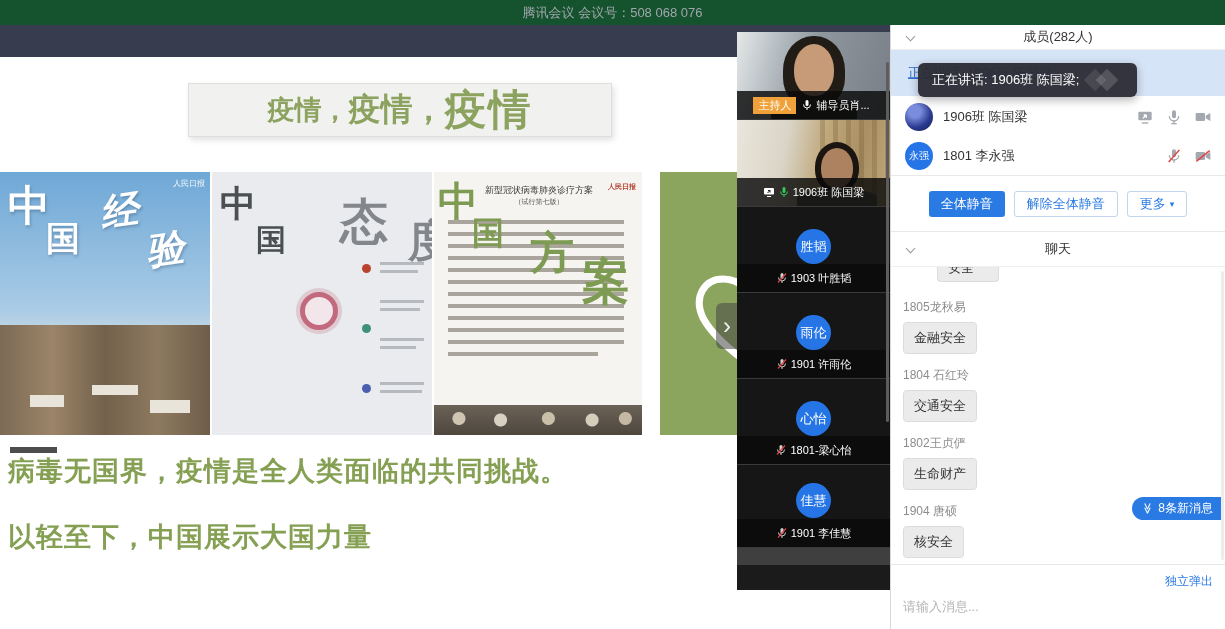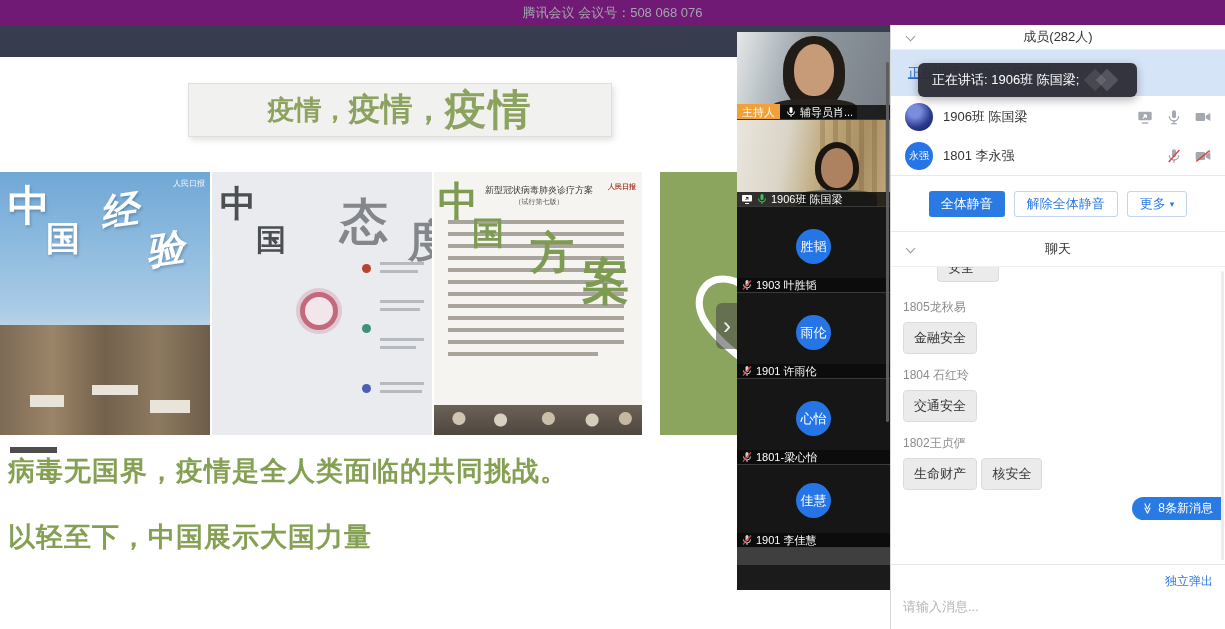--- a/index.html
+++ b/index.html
@@ -1,20 +1,20 @@
 <!DOCTYPE html>
 <html><head>
 <meta charset="utf-8">
 <style>
   * { margin:0; padding:0; box-sizing:border-box; }
   html,body { width:1225px; height:629px; overflow:hidden; font-family:"Liberation Sans","DejaVu Sans",sans-serif; }
   .app { position:relative; width:1225px; height:629px; background:#fff; overflow:hidden; }
 
   
-  .titlebar { position:absolute; left:0; top:0; width:1225px; height:25px; background:#701a75;
+  .titlebar { position:absolute; left:0; top:0; width:1225px; height:25px; background:#14532d;
     display:flex; align-items:center; justify-content:center; font-size:13px; color:#a2a6ad; }
 
   
   .main-left { position:absolute; left:0; top:25px; width:890px; height:604px; }
   .top-darkbar { position:absolute; left:0; top:0; width:890px; height:32px; background:#373c4e; }
   .stage { position:absolute; left:0; top:32px; width:737px; height:555px; background:#fff; overflow:hidden; }
 
   .slide-title-box { position:absolute; left:188px; top:26px; width:424px; height:54px; background:#f1f1ef;
     border:1px solid #dededa; box-shadow:2px 3px 6px rgba(0,0,0,.12); display:flex; align-items:center; justify-content:center; }
   .slide-title-box .seg { color:#8ca25f; font-weight:bold; }
@@ -69,22 +69,22 @@
   .hair1 { position:absolute; left:46px; top:4px; width:62px; height:72px; background:#221c16; border-radius:48% 48% 42% 42%; }
   .face1 { position:absolute; left:57px; top:12px; width:40px; height:52px; background:#c79b77; border-radius:50% 50% 46% 46%; }
   .body1 { position:absolute; left:34px; bottom:0; width:86px; height:20px; background:#26221f; border-radius:40% 40% 0 0; }
   .curtain { position:absolute; right:0; top:0; width:70px; height:100%;
     background:repeating-linear-gradient(90deg, rgba(110,85,45,.28) 0 5px, transparent 5px 13px); }
   .hair2 { position:absolute; left:78px; top:22px; width:44px; height:50px; background:#1a1511; border-radius:50% 50% 44% 44%; }
   .face2 { position:absolute; left:84px; top:28px; width:32px; height:40px; background:#ad8260; border-radius:50% 50% 46% 46%; }
   .body2 { position:absolute; left:60px; bottom:0; width:80px; height:16px; background:#585b54; border-radius:40% 40% 0 0; }
   .tile-avatar { position:absolute; left:59px; top:22px; width:35px; height:35px; background:#2575e6; border-radius:50%;
     color:#fff; font-size:13px; display:flex; align-items:center; justify-content:center; }
-  .vlabel { position:absolute; left:0; bottom:0; width:100%; height:14px; background:rgba(10,10,10,.82);
-    display:flex; align-items:center; color:#fff; font-size:11px; gap:3px; padding:0 4px; white-space:nowrap; }
+  .vlabel { position:absolute; left:0; bottom:0; width:100%; height:28px; background:rgba(10,10,10,.82);
+    display:flex; align-items:center; color:#fff; font-size:11px; gap:3px; padding:0 4px; white-space:nowrap;justify-content:center; }
   .vlabel .badge { background:#f0a13a; height:17px; display:flex; align-items:center; padding:0 5px; margin:0 2px 0 -4px; font-size:11px; }
   .icon12 { width:12px; height:12px; flex:0 0 auto; }
   .v-scroll { position:absolute; right:1px; top:30px; width:3px; height:360px; background:#5d5d5d; border-radius:2px; }
 
   
   .right-panel { position:absolute; left:890px; top:25px; width:335px; height:604px; background:#fff;
     border-left:1px solid #d8d8d8; display:flex; flex-direction:column; }
   .rp-header { height:25px; display:flex; align-items:center; justify-content:center; font-size:13px; color:#333; position:relative; border-bottom:1px solid #efefef; }
   .chev { position:absolute; left:16px; top:8px; width:7px; height:7px; border-right:1.5px solid #97989c; border-bottom:1.5px solid #97989c; transform:rotate(45deg); }
   .sel-row { height:46px; background:#d6e4f7; display:flex; align-items:center; padding-left:17px;
@@ -392,20 +392,21 @@
 
       <div class="msg-sender">1805龙秋易</div>
       <div class="bubble">金融安全</div>
 
       <div class="msg-sender">1804  石红玲</div>
       <div class="bubble">交通安全</div>
 
       <div class="msg-sender">1802王贞俨</div>
       <div class="bubble">生命财产</div>
 
+      <div class="msg-sender">1904 唐硕</div>
       <div class="bubble">核安全</div>
 
       
       
 
       <div class="new-pill">
         <span class="dbl">≫</span>
         <span>8条新消息</span>
       </div>
       <div class="chat-track"></div>

